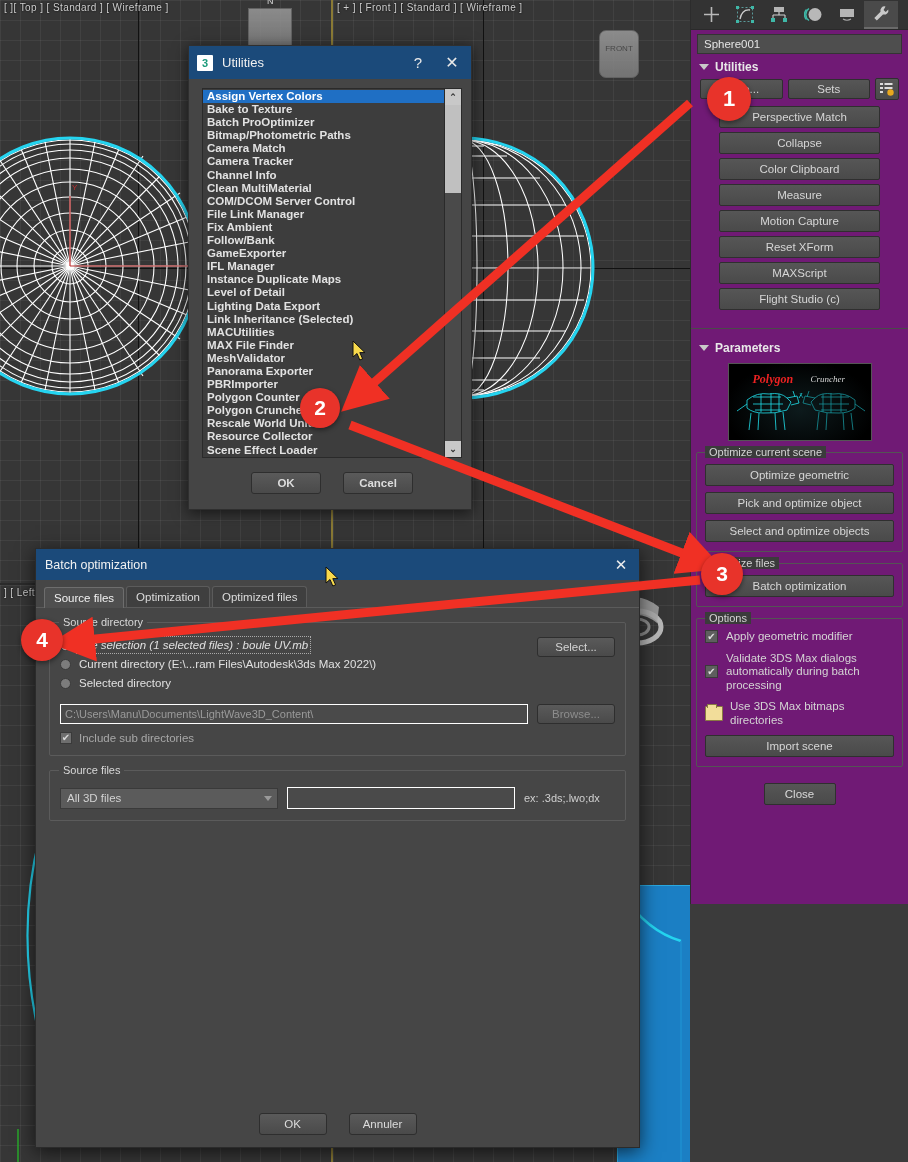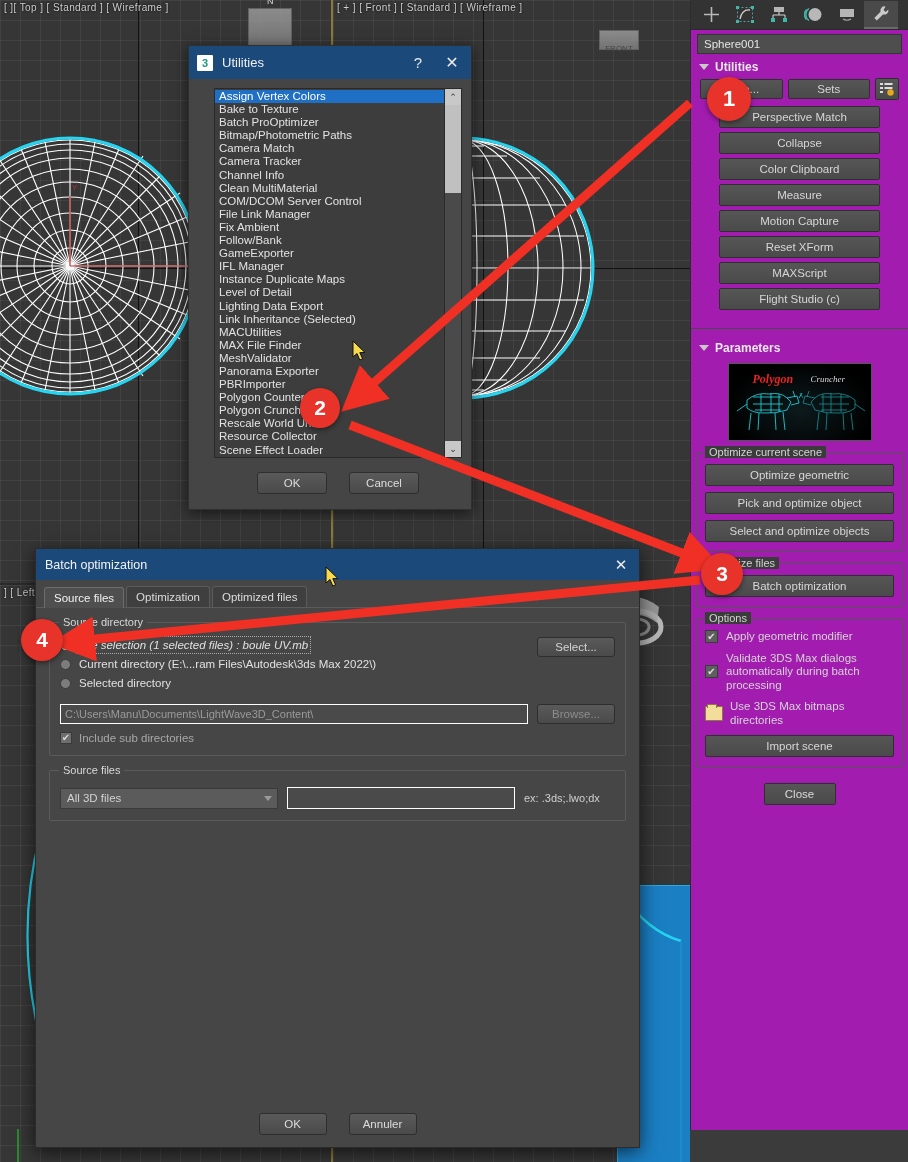--- a/index.html
+++ b/index.html
@@ -81,21 +81,21 @@
     display:flex; align-items:center; justify-content:center;
     border-radius:1px; margin-right:9px;
   }
   .util-title { color:#f0f0f0; font-size:13px; flex:1; }
   .util-help, .util-close {
     width:34px; height:31px; display:flex; align-items:center; justify-content:center;
     color:#e9e9e9; font-size:15px; cursor:default;
   }
   .util-close { font-size:16px; }
 
-  .util-body { padding:9px 9px 0 25px; }
+  .util-body { padding:9px 9px 0 13px;font-weight:bold; }
   .util-listwrap {
     position:relative;
     border:1px solid #2a2a2a; background:#3d3d3d; height:370px;
     display:flex;
   }
   .util-list {
     flex:1; overflow:hidden; padding:1px 0 0 0;
   }
   .util-item {
     color:#e2e2e2; font-size:11.5px; line-height:13.1px;
@@ -204,22 +204,22 @@
   .ex-hint { color:#d0d0d0; font-size:11px; white-space:nowrap; }
 
   .batch-footer {
     position:absolute; bottom:12px; left:0; right:0;
     display:flex; justify-content:center; gap:22px;
   }
   .batch-footer .max-btn { min-width:68px; }
 
   
   #command-panel {
-    position:absolute; left:690px; top:0; width:218px; height:1130px;
-    background:#a21caf; border-left:1px solid #2c2c2c;
+    position:absolute; left:690px; top:0; width:218px; height:904px;
+    background:#701a75; border-left:1px solid #2c2c2c;
     z-index:10;
   }
   .cp-tabs {
     height:30px; background:#333; display:flex; align-items:center;
     padding-left:3px; border-bottom:1px solid #2a2a2a;
   }
   .cp-tab {
     width:34px; height:28px; display:flex; align-items:center; justify-content:center;
   }
   .cp-tab.active { background:#4a4a4a; border-bottom:2px solid #6a6a6a; }
@@ -397,21 +397,21 @@
           <path d="M68 230 H222"></path>
         <path d="M101 28 H189"></path>
           <path d="M101 252 H189"></path>
         <path d="M124 18 H166"></path>
           <path d="M124 262 H166"></path>
       </g>
       <ellipse cx="145" cy="140" rx="130" ry="130" fill="none" stroke="#24d4f0" stroke-width="3"></ellipse>
       <line x1="30" y1="140" x2="145" y2="140" stroke="#c03030" stroke-width="1.2"></line>
       <text x="145" y="144" fill="#c03030" font-size="8" font-family="Liberation Sans, sans-serif">X</text>
     </svg>
-    <div class="viewcube" style="left:266px; top:30px; width:40px; height:20px; line-height:36px;">FRONT</div>
+    <div class="viewcube" style="left:266px; top:30px; width:40px; height:48px; line-height:36px;border-radius:7px;">FRONT</div>
     <div class="vp-label">[ + ] [ Front ] [ Standard ] [ Wireframe ]</div>
   </div>
 
   <div class="vp vp-left">
     <div class="vp-label">] [ Left</div>
     <svg class="wire" style="left:10px; top:250px;" width="60" height="200" viewBox="0 0 60 200">
       <path d="M30 0 Q6 95 28 195" fill="none" stroke="#24d4f0" stroke-width="2.2"></path>
     </svg>
     <svg class="wire" style="left:0px; top:530px;" width="60" height="70" viewBox="0 0 60 70">
       <line x1="18" y1="50" x2="18" y2="14" stroke="#27b02a" stroke-width="1.4"></line>

